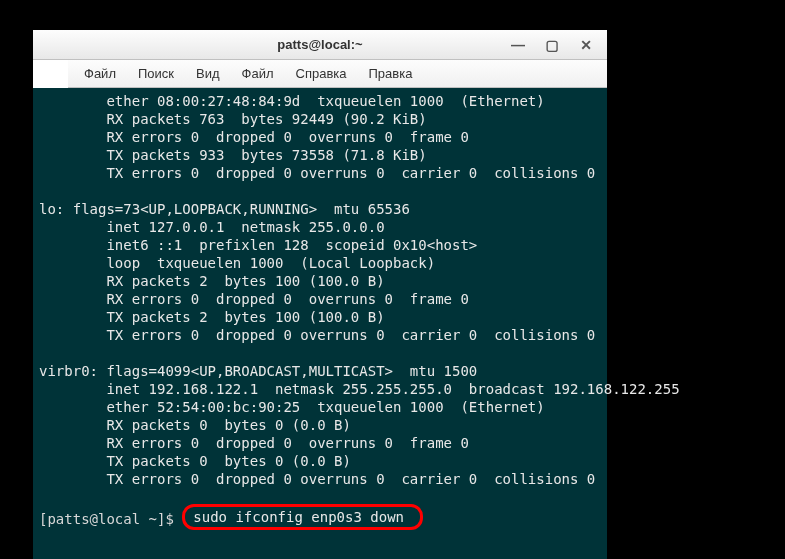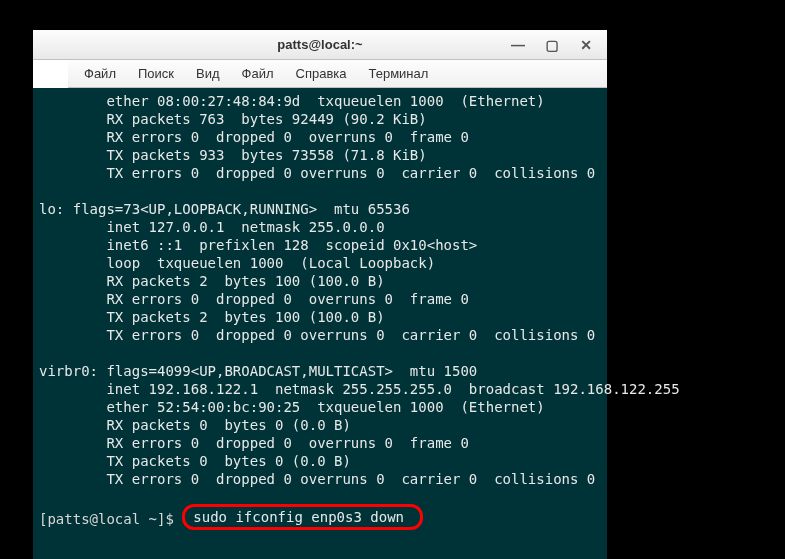--- a/index.html
+++ b/index.html
@@ -58,21 +58,21 @@
         <div class="win-btn">✕</div>
       </div>
     </div>
 
     <div class="menubar">
       <div class="menu-item">Файл</div>
       <div class="menu-item">Поиск</div>
       <div class="menu-item">Вид</div>
       <div class="menu-item">Файл</div>
       <div class="menu-item">Справка</div>
-      <div class="menu-item">Терминал</div>
+      <div class="menu-item">Правка</div>
     </div>
 
     <div class="terminal"><span>        ether 08:00:27:48:84:9d  txqueuelen 1000  (Ethernet)</span>
 <span>        RX packets 763  bytes 92449 (90.2 KiB)</span>
 <span>        RX errors 0  dropped 0  overruns 0  frame 0</span>
 <span>        TX packets 933  bytes 73558 (71.8 KiB)</span>
 <span>        TX errors 0  dropped 0 overruns 0  carrier 0  collisions 0</span>
 
 <span>lo: flags=73&lt;UP,LOOPBACK,RUNNING&gt;  mtu 65536</span>
 <span>        inet 127.0.0.1  netmask 255.0.0.0</span>

